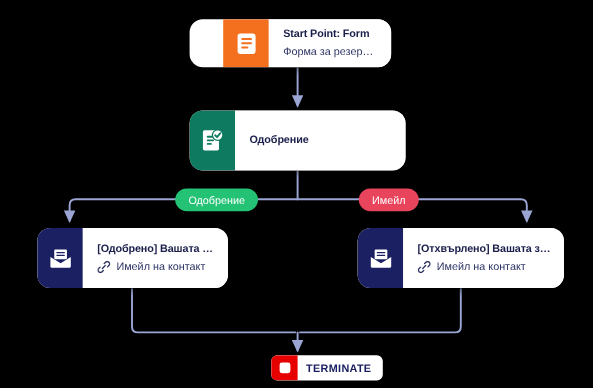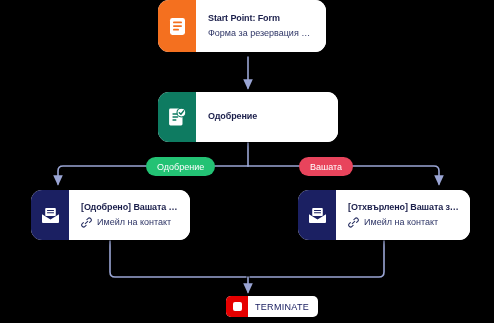--- a/index.html
+++ b/index.html
@@ -69,21 +69,21 @@
     overflow: hidden;
   }
   .node-sub .sub-text {
     overflow: hidden;
     text-overflow: ellipsis;
     white-space: nowrap;
   }
   .mini-icon { flex: 0 0 auto; display: inline-flex; align-items: center; }
 
   
-  #node-start  { left: 158px; top: 0;   width: 168px; height: 52px; }
+  #node-start  { left: 158px; top: 16px;   width: 168px; height: 40px; padding-left: 28px; }
   #node-start .node-icon { background: #f4701f; }
 
   #node-approval { left: 158px; top: 92px; width: 180px; height: 50px; }
   #node-approval .node-icon { background: #0e7b61; }
 
   #node-email-approved { left: 31px; top: 190px; width: 159px; height: 50px; }
   #node-email-approved .node-icon { background: #1b2062; }
 
   #node-email-rejected { left: 298px; top: 190px; width: 172px; height: 50px; }
   #node-email-rejected .node-icon { background: #1b2062; }
@@ -129,21 +129,21 @@
   #node-terminate .term-square {
     width: 9px; height: 9px;
     background: #ffffff;
     border-radius: 2px;
   }
   #node-terminate .term-label {
     display: flex;
     align-items: center;
     padding: 0 9px 0 7px;
     font-size: 9px;
-    font-weight: normal;
+    font-weight: bold;
     color: #1b2062;
     letter-spacing: 0.3px;
   }
 </style>
 </head>
 <body>
 
 <div id="canvas">
 
   <svg id="wires" viewBox="0 0 494 323" width="494" height="323">
@@ -197,21 +197,21 @@
         <circle cx="13.4" cy="5.6" r="4.4" fill="#ffffff" stroke="#0e7b61" stroke-width="1.1"></circle>
         <path d="M11.3,5.7 L12.9,7.3 L15.6,3.9" fill="none" stroke="#0e7b61" stroke-width="1.5" stroke-linecap="round" stroke-linejoin="round"></path>
       </svg>
     </div>
     <div class="node-body">
       <div class="node-title">Одобрение</div>
     </div>
   </div>
 
   <div class="branch-pill" id="pill-approve">Одобрение</div>
-  <div class="branch-pill" id="pill-reject">Вашата</div>
+  <div class="branch-pill" id="pill-reject">Имейл</div>
 
   <div class="node" id="node-email-approved">
     <div class="node-icon">
       <svg width="19" height="17" viewBox="0 0 20 18" aria-hidden="true">
         <rect x="4.4" y="1" width="11.2" height="8.6" rx="1" fill="#ffffff"></rect>
         <rect x="6.2" y="3.2" width="7.6" height="1.1" rx="0.55" fill="#1b2062"></rect>
         <rect x="6.2" y="5.5" width="7.6" height="1.1" rx="0.55" fill="#1b2062"></rect>
         <path d="M1,7.6 L10,13.2 L19,7.6 L19,16 a1,1 0 0 1 -1,1 L2,17 a1,1 0 0 1 -1,-1 Z" fill="#ffffff"></path>
       </svg>
     </div>

